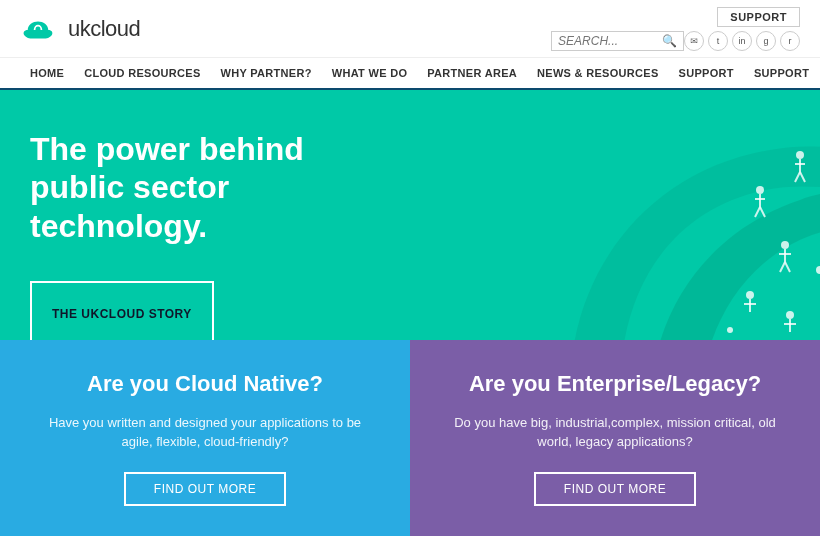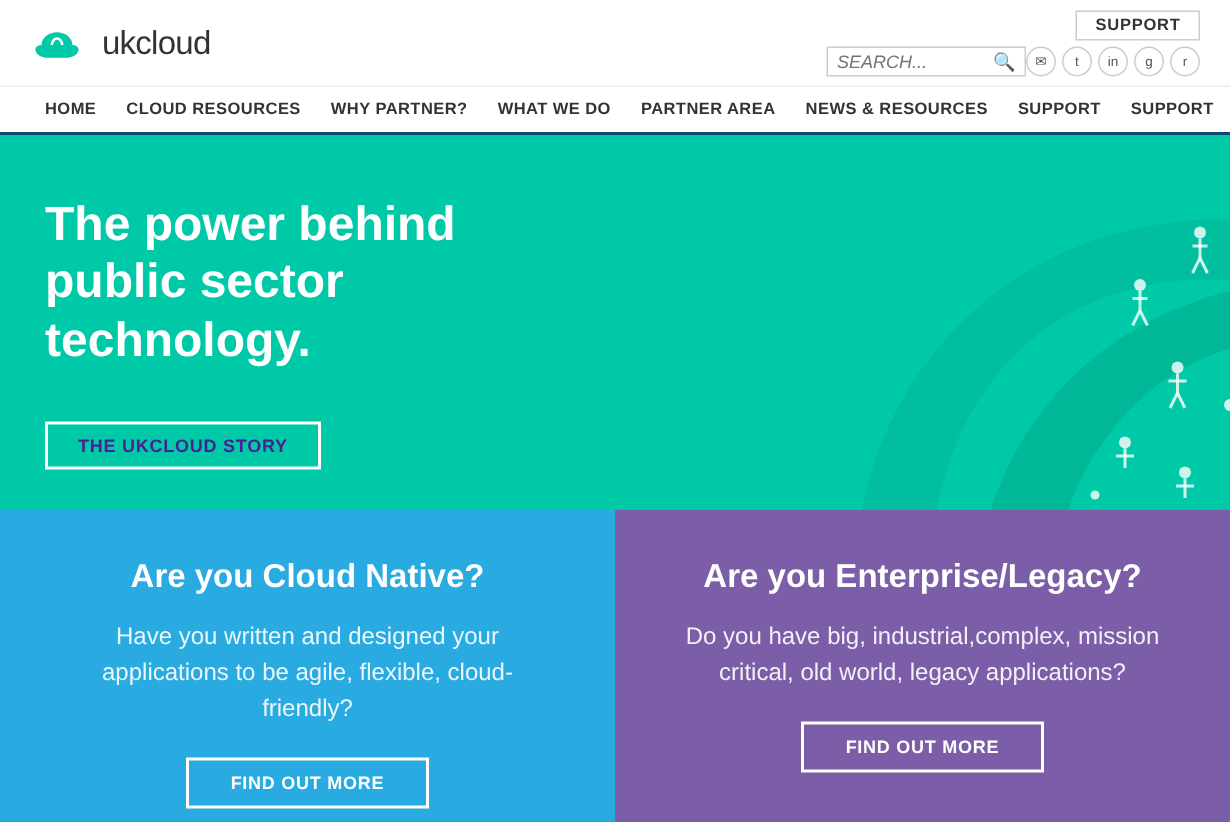--- a/index.html
+++ b/index.html
@@ -137,22 +137,22 @@
     .hero-title {
       font-size: 32px;
       font-weight: bold;
       color: #fff;
       line-height: 1.2;
       margin-bottom: 36px;
     }
     .hero-btn {
       border: 2px solid #fff;
       background: transparent;
-      color: #4c1d95;
-      padding: 7px 20px;
+      color: #0f172a;
+      padding: 24px 20px;
       font-size: 12px;
       font-weight: bold;
       cursor: pointer;
       letter-spacing: 0.5px;
     }
 
     
     .hero-decoration {
       position: absolute;
       right: -30px;
@@ -177,32 +177,32 @@
       background: #7b5ea7;
     }
     .card-title {
       font-size: 22px;
       font-weight: bold;
       color: #fff;
       margin-bottom: 14px;
       line-height: 1.3;
     }
     .card-desc {
-      font-size: 16px;
+      font-size: 13px;
       color: rgba(255,255,255,0.9);
       line-height: 1.5;
       margin-bottom: 20px;
     }
     .card-btn {
       border: 2px solid #fff;
       background: transparent;
       color: #fff;
       padding: 8px 28px;
       font-size: 12px;
-      font-weight: bold;
+      font-weight: normal;
       cursor: pointer;
       letter-spacing: 0.5px;
     }
   </style>
 </head>
 <body>
 
 <div class="header">
   <div class="logo">
     <svg class="logo-icon" viewBox="0 0 40 28" fill="none">

